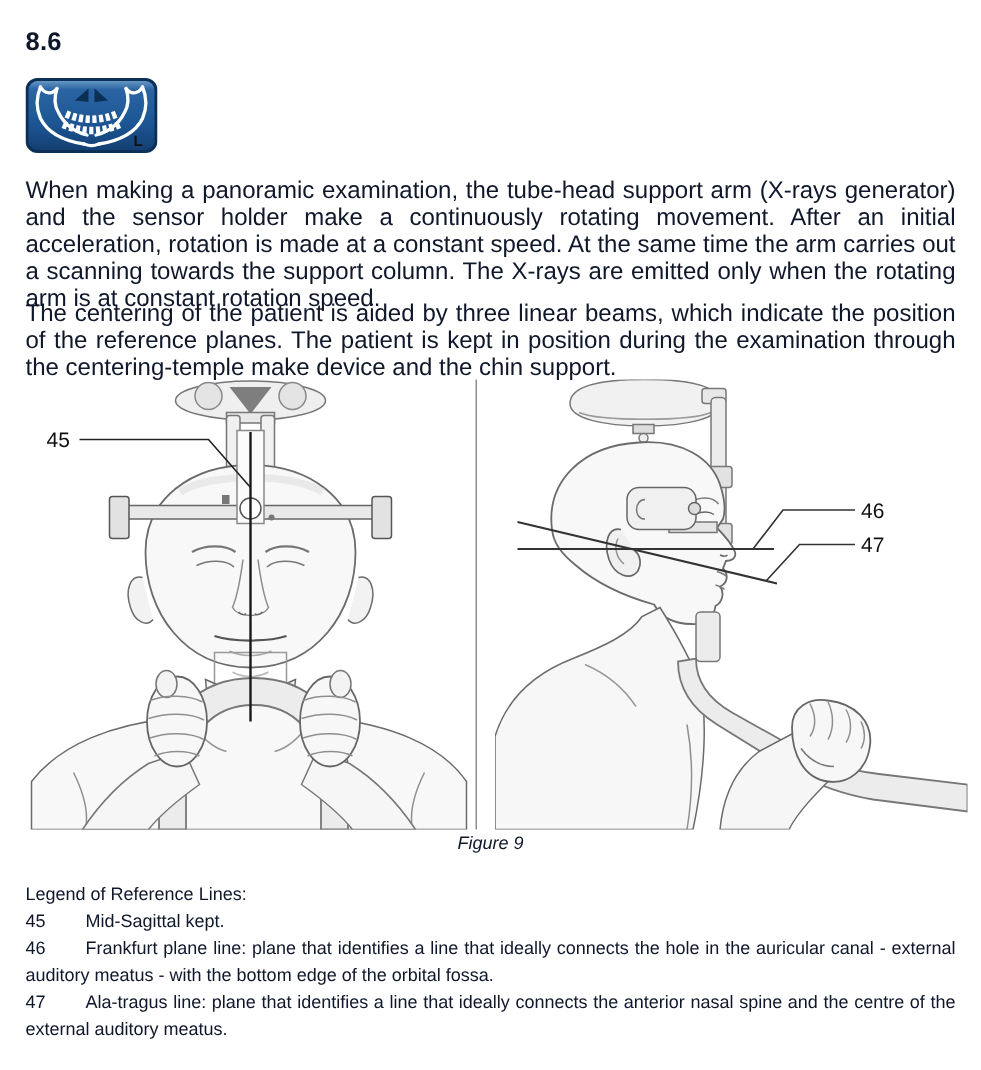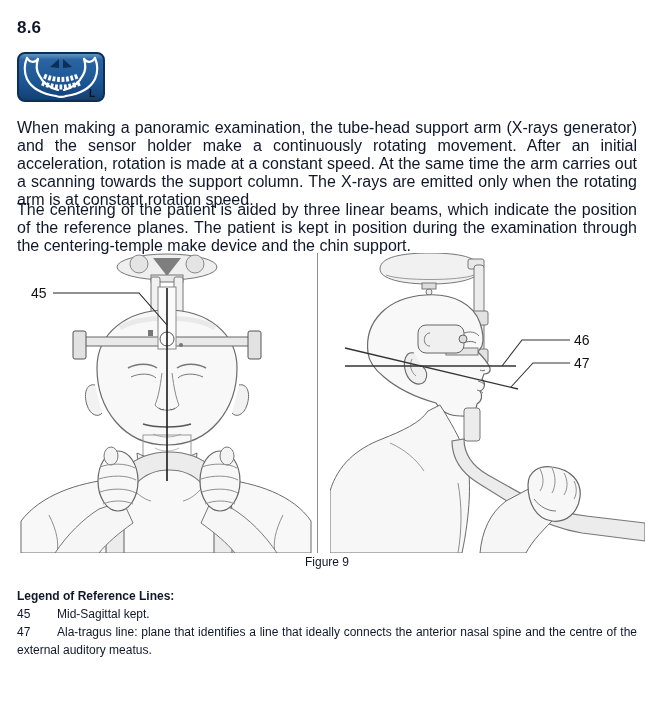--- a/index.html
+++ b/index.html
@@ -11,23 +11,23 @@
   .pano-icon{position:absolute;left:17px;top:52px;width:88px;height:50px;}
   .para{position:absolute;left:17px;width:620px;font-size:16px;line-height:18px;
         text-align:justify;}
   .p1{top:103px;}
   .p2{top:185px;}
   .figure-wrap{position:absolute;left:15px;top:253px;width:624px;height:300px;}
   .fig-left{position:absolute;left:0;top:0;}
   .fig-divider{position:absolute;left:302px;top:0;width:1px;height:300px;background:#8f8f8f;}
   .fig-right{position:absolute;left:315px;top:0;}
   .fig-caption{position:absolute;left:0;top:555px;width:654px;text-align:center;
-        font-size:12px;}
+        font-size:12px;font-style:italic;}
   .legend{position:absolute;left:17px;top:587px;width:620px;font-size:12px;line-height:18px;}
-  .legend .ltitle{font-weight:bold;}
+  .legend .ltitle{font-weight:normal;}
   .legend .item{text-align:justify;}
   .legend .lnum{display:inline-block;width:40px;}
   svg text{font-family:"Liberation Sans",sans-serif;fill:#111;}
   .callout-text{font-size:14px;}
 </style>
 </head>
 <body>
 
 <div class="page">
 
@@ -195,16 +195,17 @@
       <text x="244" y="92" class="callout-text">46</text>
       <text x="244" y="115" class="callout-text">47</text>
     </svg>
   </div>
 
   <div class="fig-caption">Figure 9</div>
 
   <div class="legend">
     <div class="ltitle">Legend of Reference Lines:</div>
     <div class="item"><span class="lnum">45</span><span>Mid-Sagittal kept.</span></div>
+    <div class="item"><span class="lnum">46</span><span>Frankfurt plane line: plane that identifies a line that ideally connects the hole in the auricular canal - external auditory meatus - with the bottom edge of the orbital fossa.</span></div>
     <div class="item"><span class="lnum">47</span><span>Ala-tragus line: plane that identifies a line that ideally connects the anterior nasal spine and the centre of the external auditory meatus.</span></div>
   </div>
 
 </div>
 
 </body></html>

